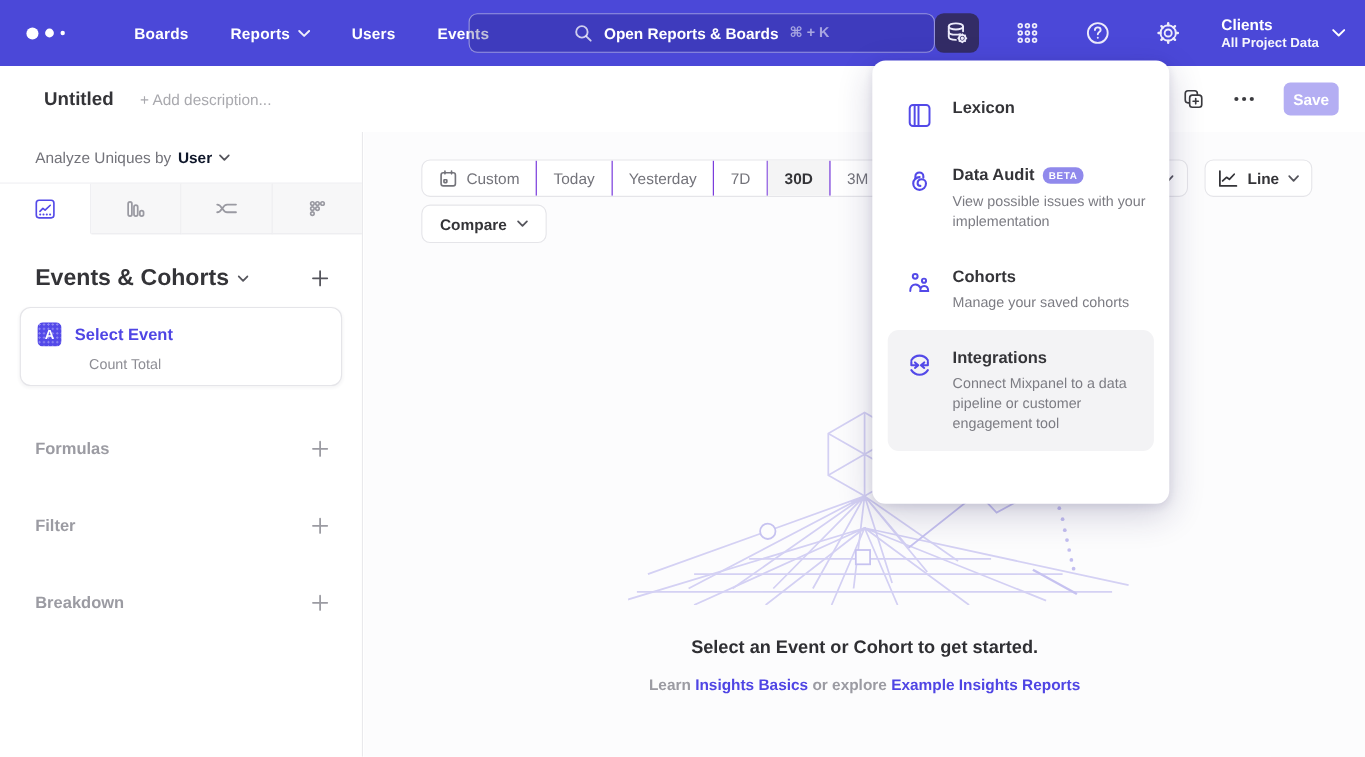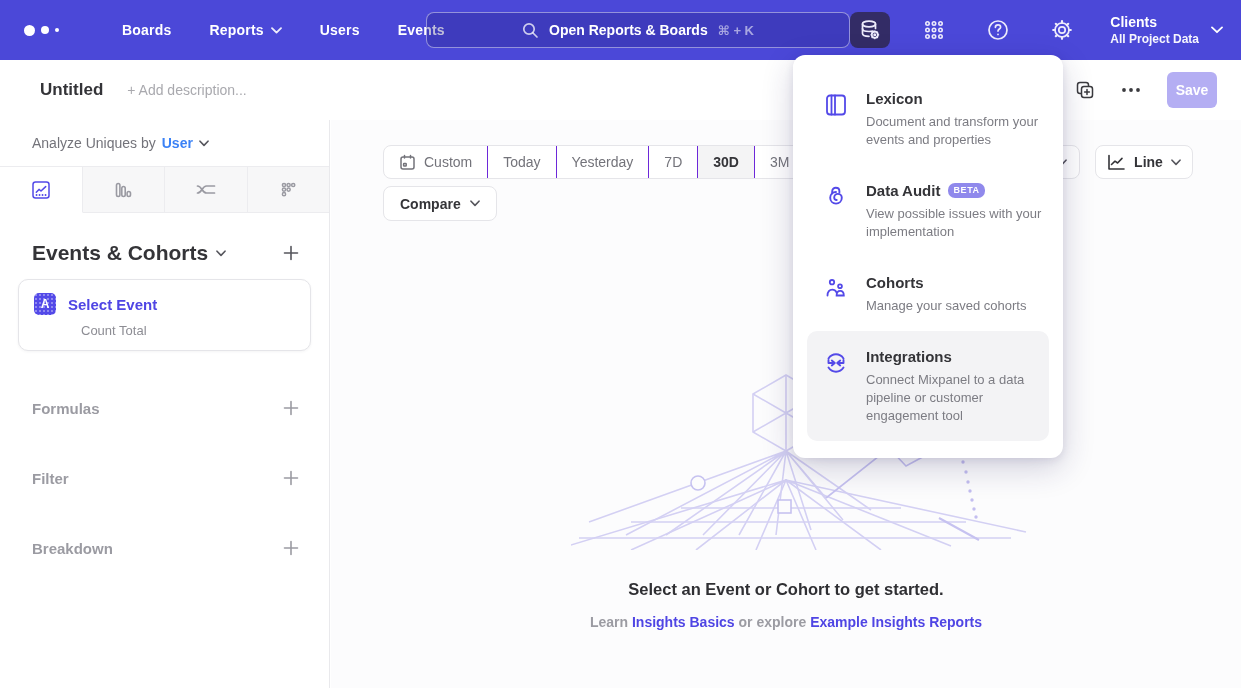--- a/index.html
+++ b/index.html
@@ -23,27 +23,27 @@
   .project-switcher { display:flex; align-items:center; gap:12px; color:#fff; cursor:pointer; margin-left:4px; }
   .project-switcher .org { font-size:14px; font-weight:bold; }
   .project-switcher .proj { font-size:12px; font-weight:bold; opacity:.95; margin-top:2px; }
 
   
   .report-header { position:absolute; left:0; top:60px; width:1241px; height:60px; background:#fff; display:flex; align-items:center; }
   .report-title { margin-left:40px; font-size:17px; font-weight:bold; color:#343438; cursor:text; }
   .report-desc { margin-left:24px; font-size:14px; color:#A9A9AE; cursor:text; }
   .header-actions { position:absolute; right:24px; top:0; height:60px; display:flex; align-items:center; gap:26px; }
   .icon-btn { color:#3b3b3f; display:flex; align-items:center; justify-content:center; cursor:pointer; }
-  .save-btn { width:50px; height:36px; background:#B4AEF3; color:#fff; font-size:14px; font-weight:bold; border:none; border-radius:6px; cursor:pointer; }
+  .save-btn { width:50px; height:30px; background:#B4AEF3; color:#fff; font-size:14px; font-weight:bold; border:none; border-radius:6px; cursor:pointer; }
 
   
   .sidebar { position:absolute; left:0; top:120px; width:330px; height:568px; background:#fff; border-right:1px solid #E9E9EC; }
   .analyze-row { height:46px; display:flex; align-items:center; padding-left:32px; gap:6px; font-size:14px; }
   .analyze-label { color:#73737a; }
-  .analyze-value { color:#3b82f6; font-weight:bold; display:flex; align-items:center; gap:6px; cursor:pointer; }
+  .analyze-value { color:#0f172a; font-weight:bold; display:flex; align-items:center; gap:6px; cursor:pointer; }
   .chart-tabs { display:flex; height:47px; border-top:1px solid #ECECEF; }
   .chart-tab { flex:1; display:flex; align-items:center; justify-content:center; background:#F7F7F8; border-right:1px solid #ECECEF; border-bottom:1px solid #ECECEF; color:#9a9aa2; cursor:pointer; }
   .chart-tab:last-child { border-right:none; }
   .chart-tab.selected { background:#fff; border-bottom:1px solid transparent; color:#5349E8; }
   .section-row { display:flex; align-items:center; justify-content:space-between; padding:0 30px 0 32px; }
   .events-header { margin-top:28px; }
   .events-header .lbl { font-size:21px; font-weight:bold; color:#343438; display:flex; align-items:center; gap:8px; cursor:pointer; }
   .plus-icon { color:#6d6d74; cursor:pointer; display:flex; }
   .event-card { margin:14px 18px 0 18px; background:#fff; border:1px solid #E5E5E9; border-radius:10px; box-shadow:0 1px 3px rgba(30,30,60,.05); padding:13px 14px 12px 15px; cursor:pointer; }
   .event-card .top { display:flex; align-items:center; gap:12px; }
@@ -385,21 +385,20 @@
     <span class="mi-icon">
       <svg width="26" height="26" viewBox="0 0 26 26" fill="none" stroke="currentColor" stroke-width="1.8" stroke-linecap="round">
         <rect x="4" y="3.5" width="18" height="19" rx="3"></rect>
         <path d="M8.5 3.5 V22.5 M12 3.5 V22.5"></path>
       </svg>
     </span>
     <span>
       <div class="mi-title">
           <span>Lexicon</span>
         </div>
-      <div class="mi-desc">Document and transform your events and properties</div>
     </span>
   </div>
 
   <div class="menu-item">
     <span class="mi-icon">
       <svg width="26" height="26" viewBox="0 0 26 26" fill="none" stroke="currentColor" stroke-width="1.9" stroke-linecap="round">
         <path d="M9.2 9.5 V7.2 C9.2 5.2 10.8 3.8 12.8 3.8 C14.8 3.8 16.4 5.2 16.4 7.2 V8.6"></path>
         <path d="M13 8 C9.7 8 7.2 10.5 7.2 13.8 C7.2 17.1 9.7 19.6 13 19.6 C16.3 19.6 18.8 17.1 18.8 13.8 C18.8 11.6 17 9.9 14.9 9.9 C12.8 9.9 11.2 11.5 11.2 13.5 C11.2 14.9 12.3 16 13.7 16"></path>
       </svg>
     </span>

